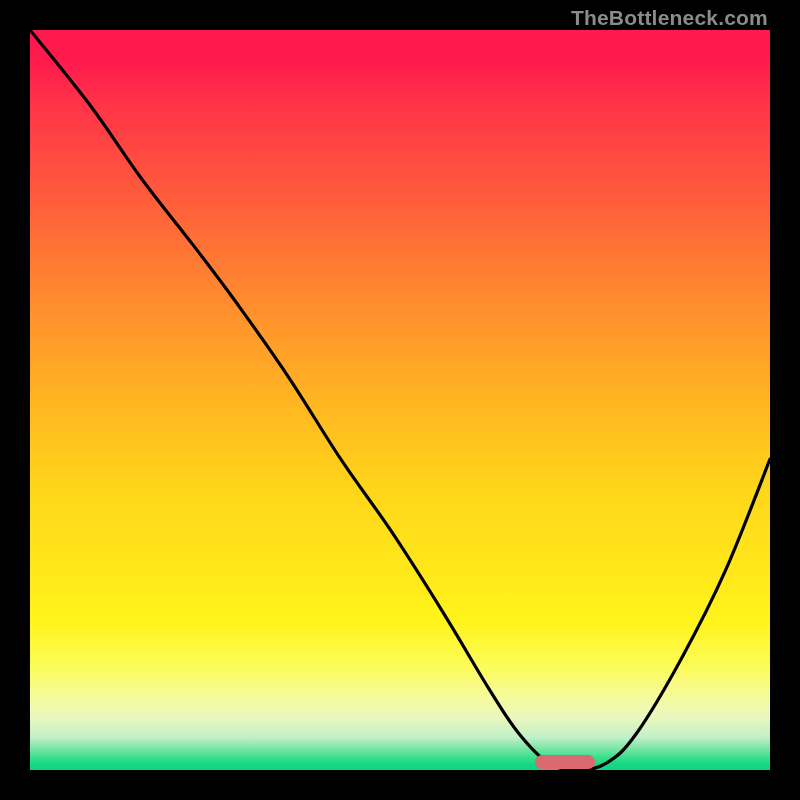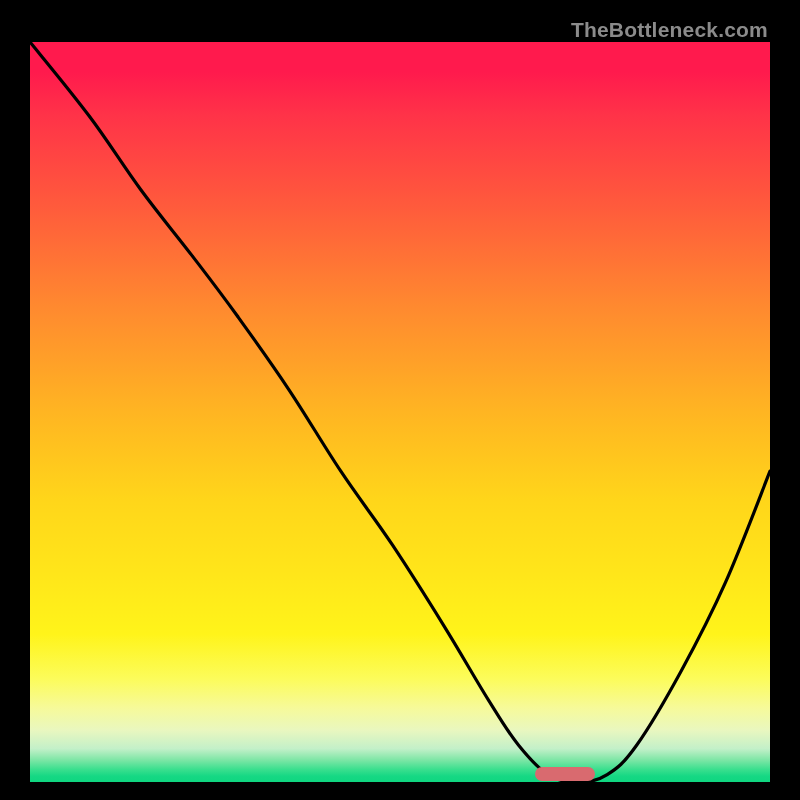--- a/index.html
+++ b/index.html
@@ -6,21 +6,21 @@
     margin: 0;
     padding: 0;
     width: 800px;
     height: 800px;
     background: #000;
     overflow: hidden;
   }
   .frame {
     position: absolute;
     left: 0;
-    top: 12px;
+    top: 0;
     width: 800px;
     height: 726px;
     background: #000;
   }
   .plot {
     position: absolute;
     left: 30px;
     top: 30px;
     width: 740px;
     height: 740px;

